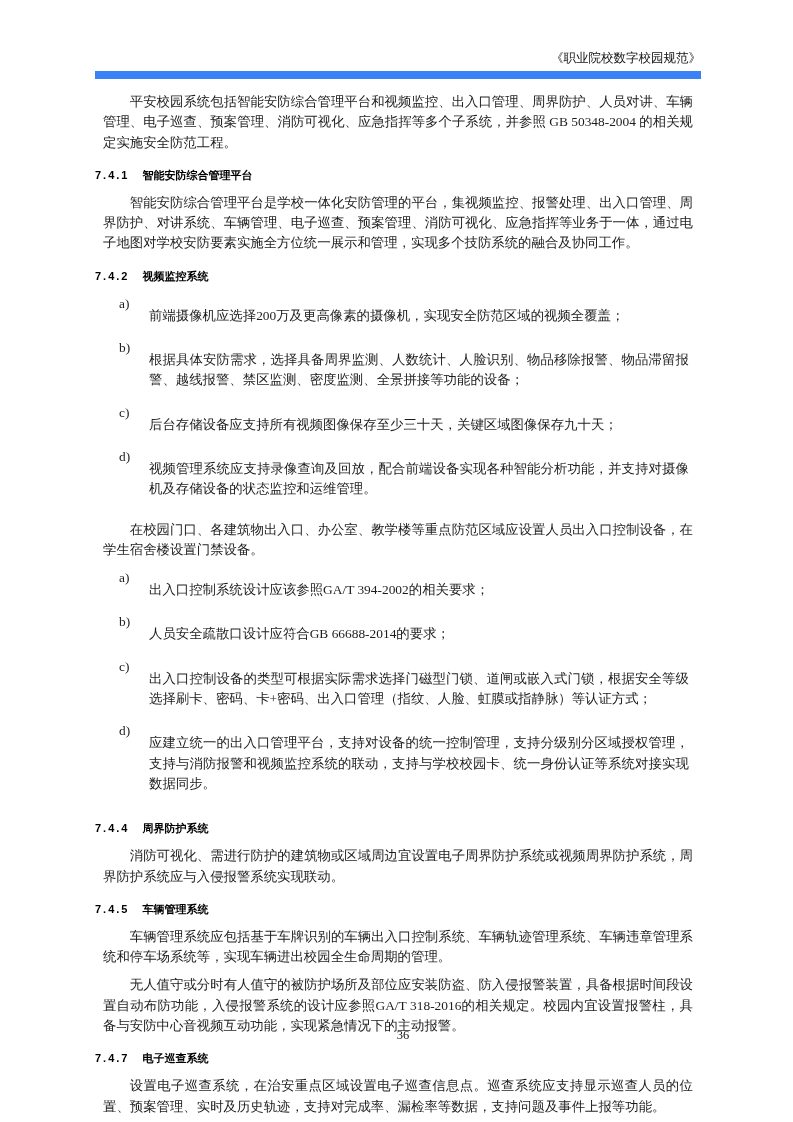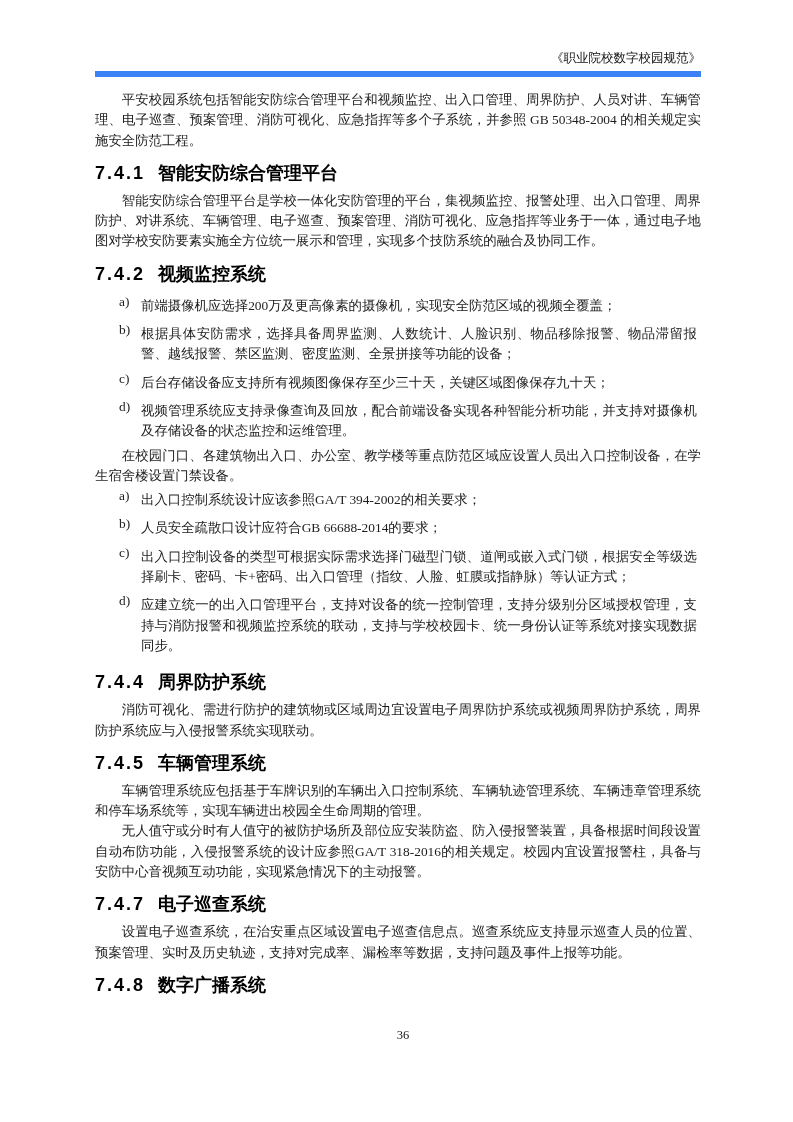--- a/index.html
+++ b/index.html
@@ -18,57 +18,57 @@
   .content {
     position: absolute;
     left: 95px; top: 50px;
     width: 606px;
   }
   .page-header {
     text-align: right;
     font-size: 12.5px;
     line-height: 16px;
     padding-bottom: 5px;
-    border-bottom: 6px solid #3b82f6;
+    border-bottom: 8px solid #3b82f6;
     color: #111;
   }
   .body-text {
     margin-top: 13px;
     font-size: 13.4px;
     line-height: 20.3px;
     text-align: justify;
   }
   p.para {
-    margin: 0;
+    margin: 8px;
     text-indent: 2em;
   }
   h2.sec-heading {
     font-family: "Liberation Sans", "DejaVu Sans", sans-serif;
     font-weight: bold;
-    font-size: 18px;
+    font-size: 11px;
     line-height: 20px;
     margin: 12px 0 8px 0;
     color: #000;
   }
   .sec-num {
     letter-spacing: 2px;
     margin-right: 13px;
     font-weight: bold;
   }
   .list { margin: 0; }
   .li {
     display: flex;
     padding-left: 24px;
   }
   .li-marker {
     flex: 0 0 18px;
   }
   .li-text {
     flex: 1;
-    margin: 4px;
+    margin: 12px;
     text-align: justify;
   }
   .page-number {
     position: absolute;
     left: 100px; top: 1028px;
     width: 606px;
     text-align: center;
     font-size: 12.5px;
     color: #111;
   }

